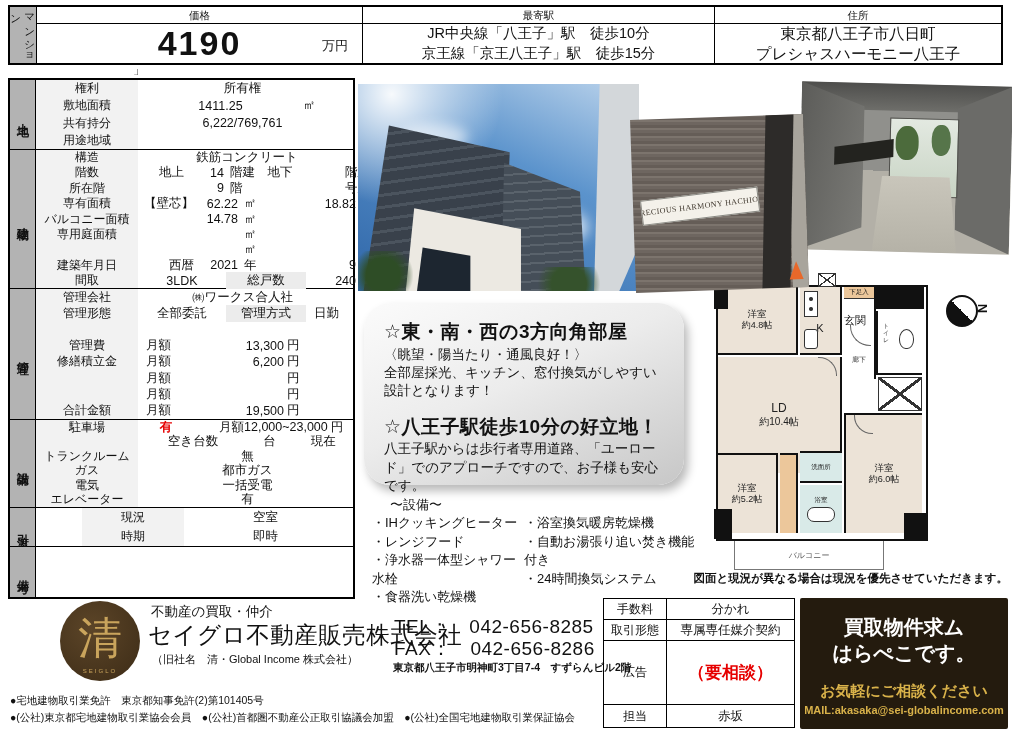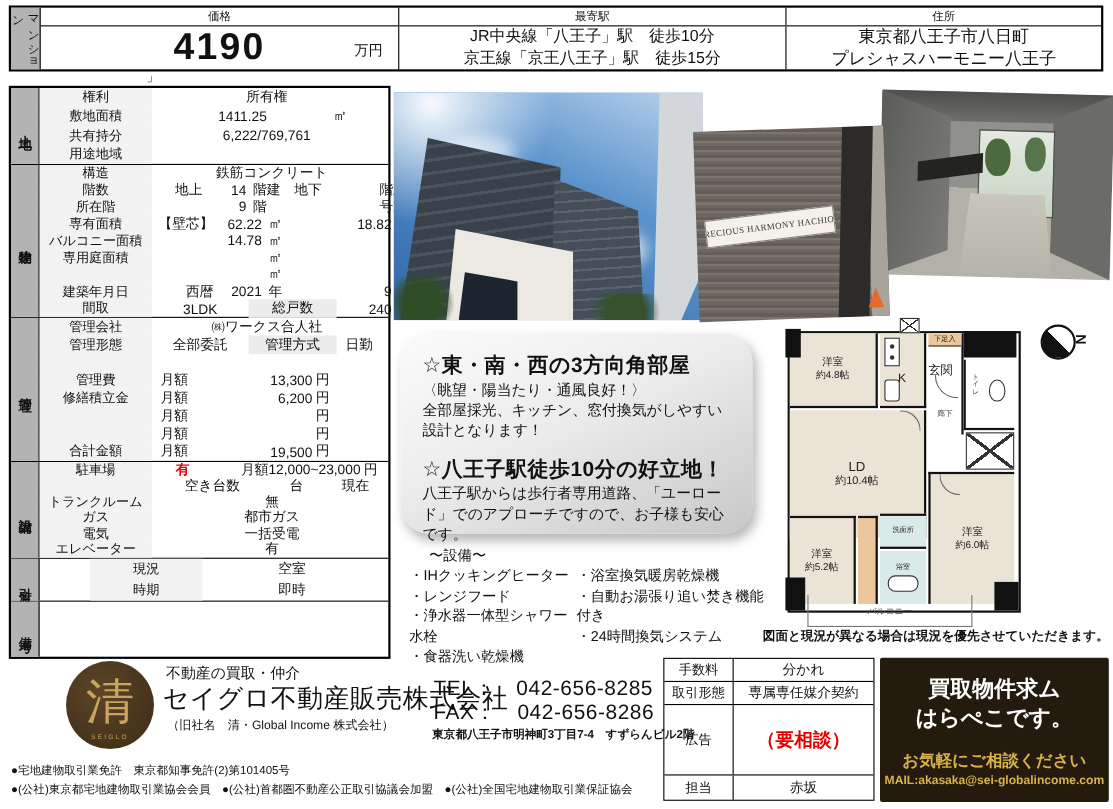--- a/index.html
+++ b/index.html
@@ -59,21 +59,21 @@
   .feat-b{font-size:13.5px;line-height:1.35;}
   .feat-gap{height:14px;}
   
   .equip{position:absolute;left:372px;top:496px;width:330px;font-size:13px;line-height:1.42;}
   .equip-title{margin-left:18px;}
   .equip-cols{display:flex;}
   .equip-col1{width:168px;}
   .equip ul{list-style:none;margin:0;padding:0;}
   
   .plan{position:absolute;left:700px;top:283px;width:312px;height:292px;}
-  .pbase{position:absolute;left:16px;top:18px;width:208px;height:252px;border:2.5px solid #111;box-sizing:content-box;}
+  .pbase{position:absolute;left:16px;top:2px;width:208px;height:252px;border:2.5px solid #111;box-sizing:content-box;}
   .room{position:absolute;display:flex;flex-direction:column;align-items:center;justify-content:center;
         font-size:9.5px;color:#222;line-height:1.25;box-sizing:border-box;}
   .beige{background:#ece3d7;}
   .teal{background:#d9eae8;}
   .pill{position:absolute;background:#111;}
   .xbox{position:absolute;background-color:#fff;border:1.5px solid #333;
         background-image:linear-gradient(to top right,transparent 47%,#333 47%,#333 53%,transparent 53%),
                          linear-gradient(to bottom right,transparent 47%,#333 47%,#333 53%,transparent 53%);}
   .tinylab{font-size:6.5px;}
   .arc{position:absolute;}

